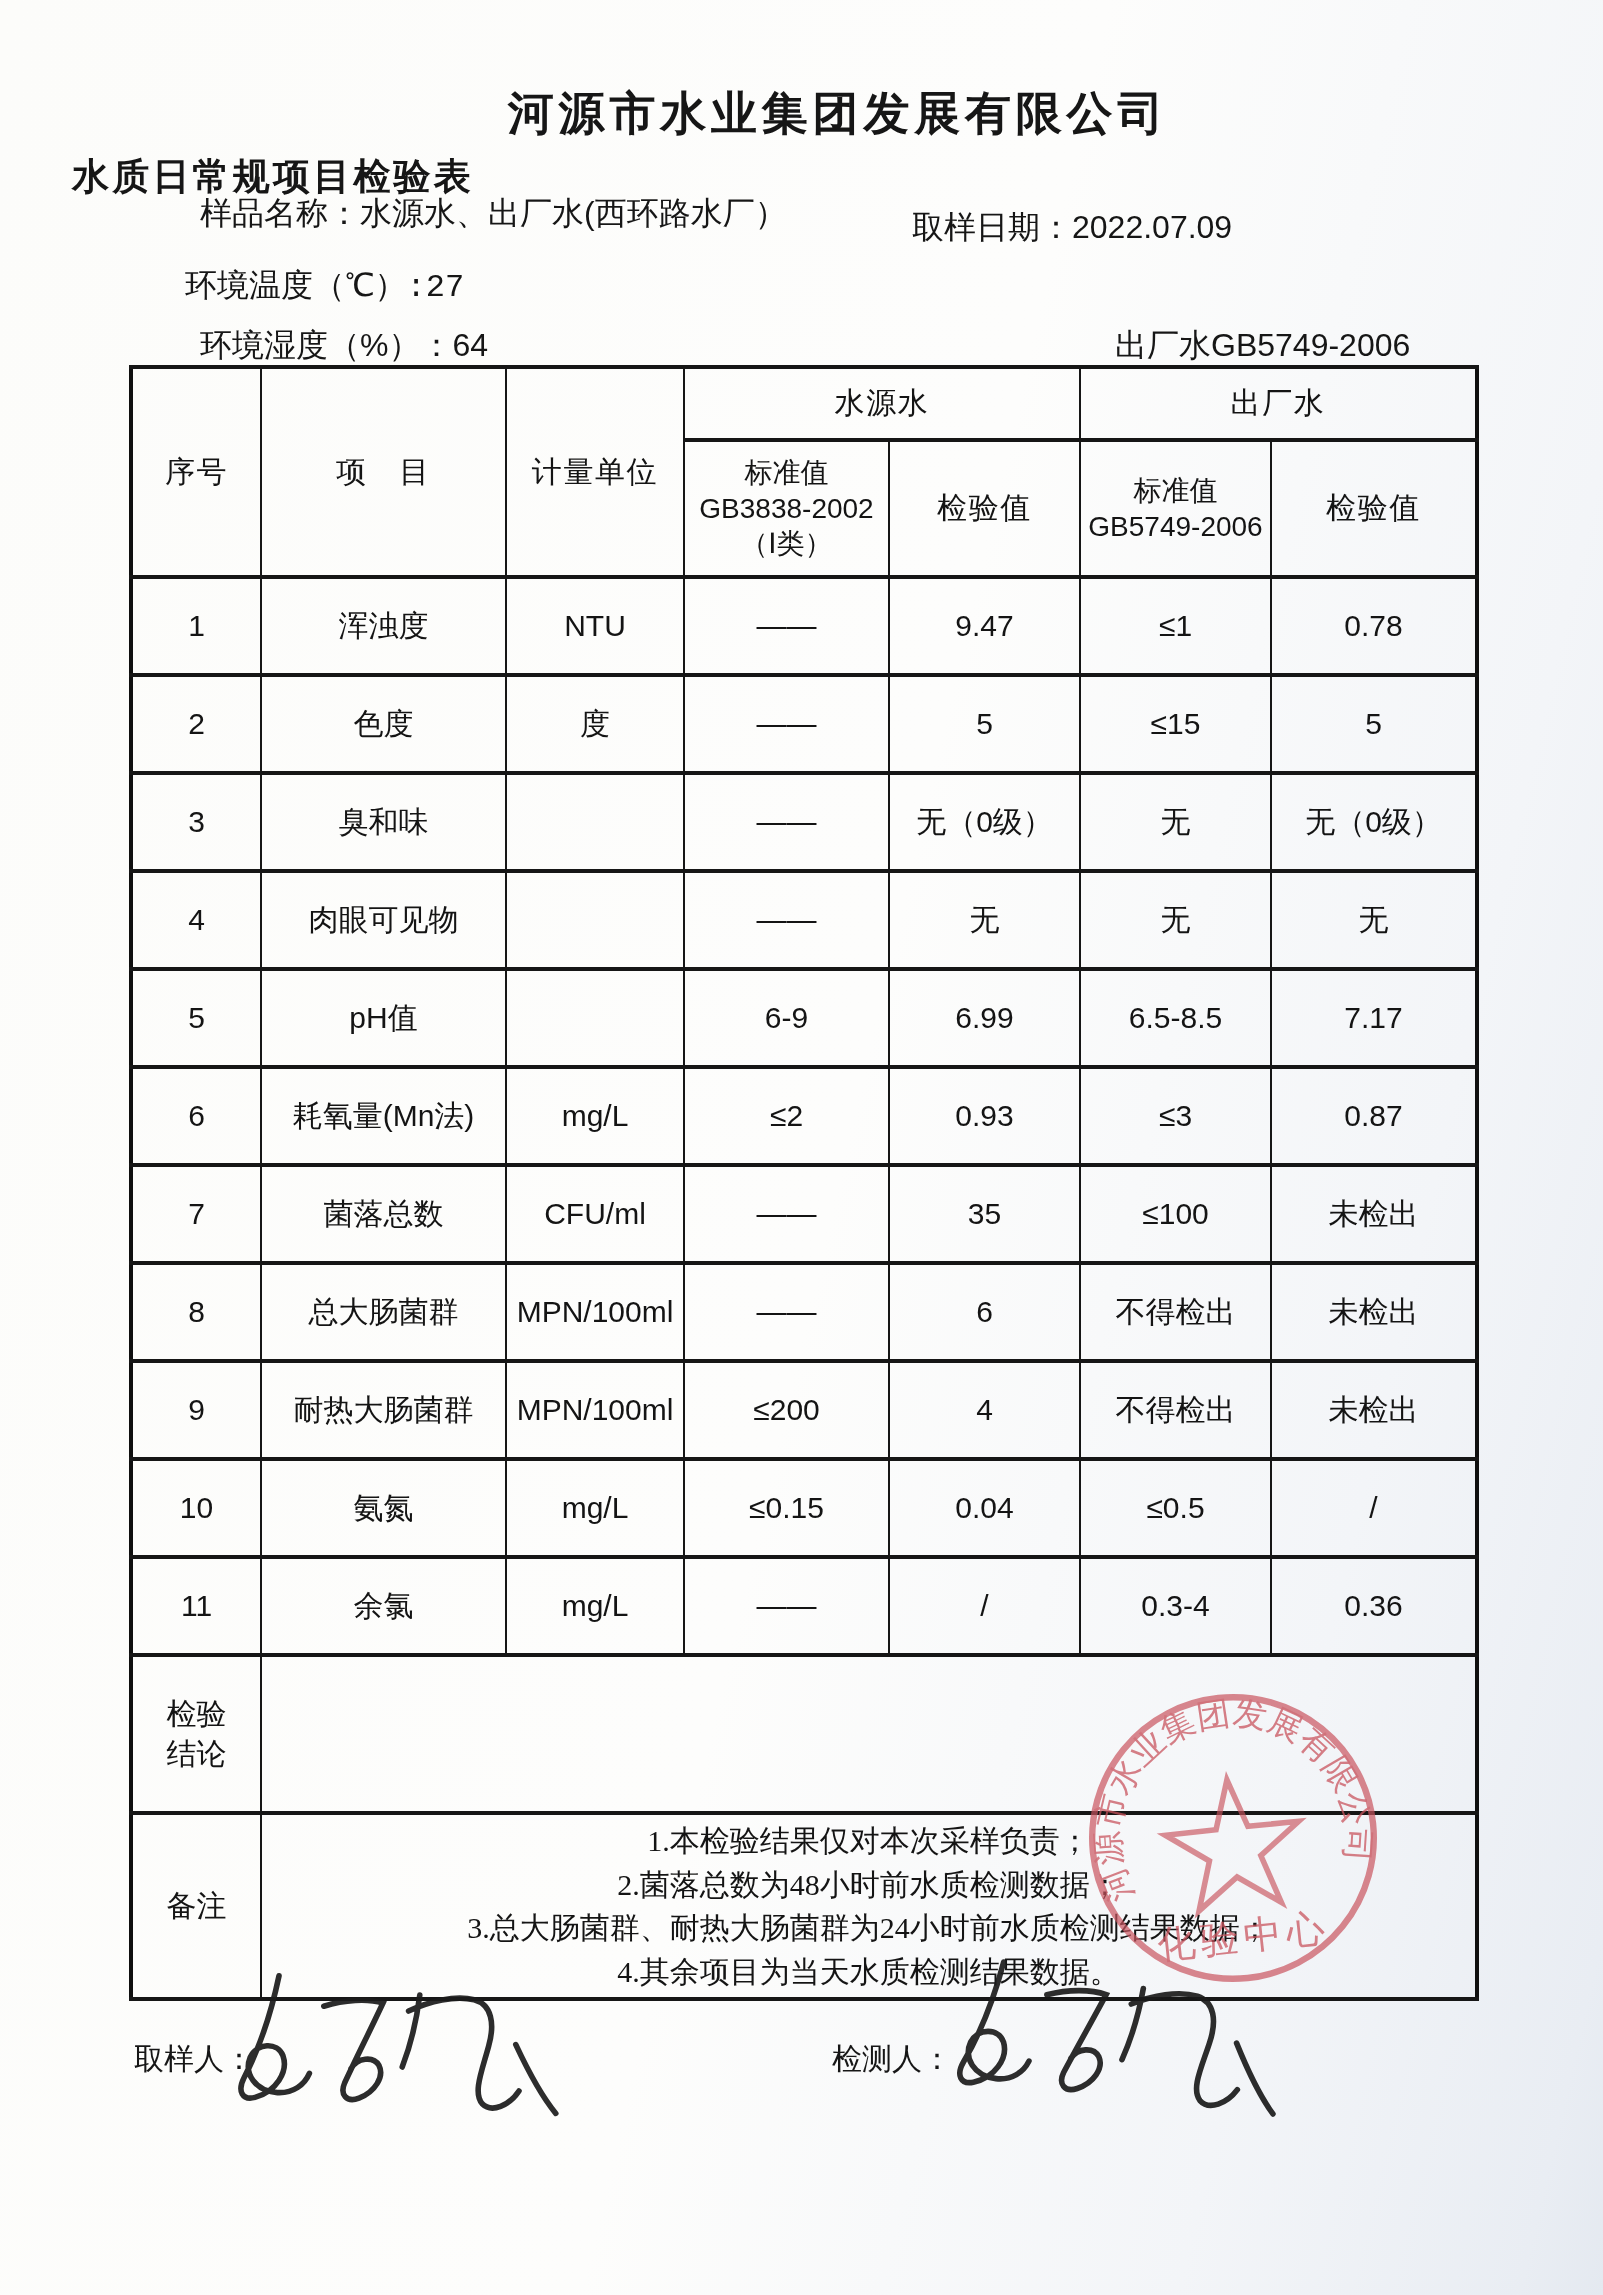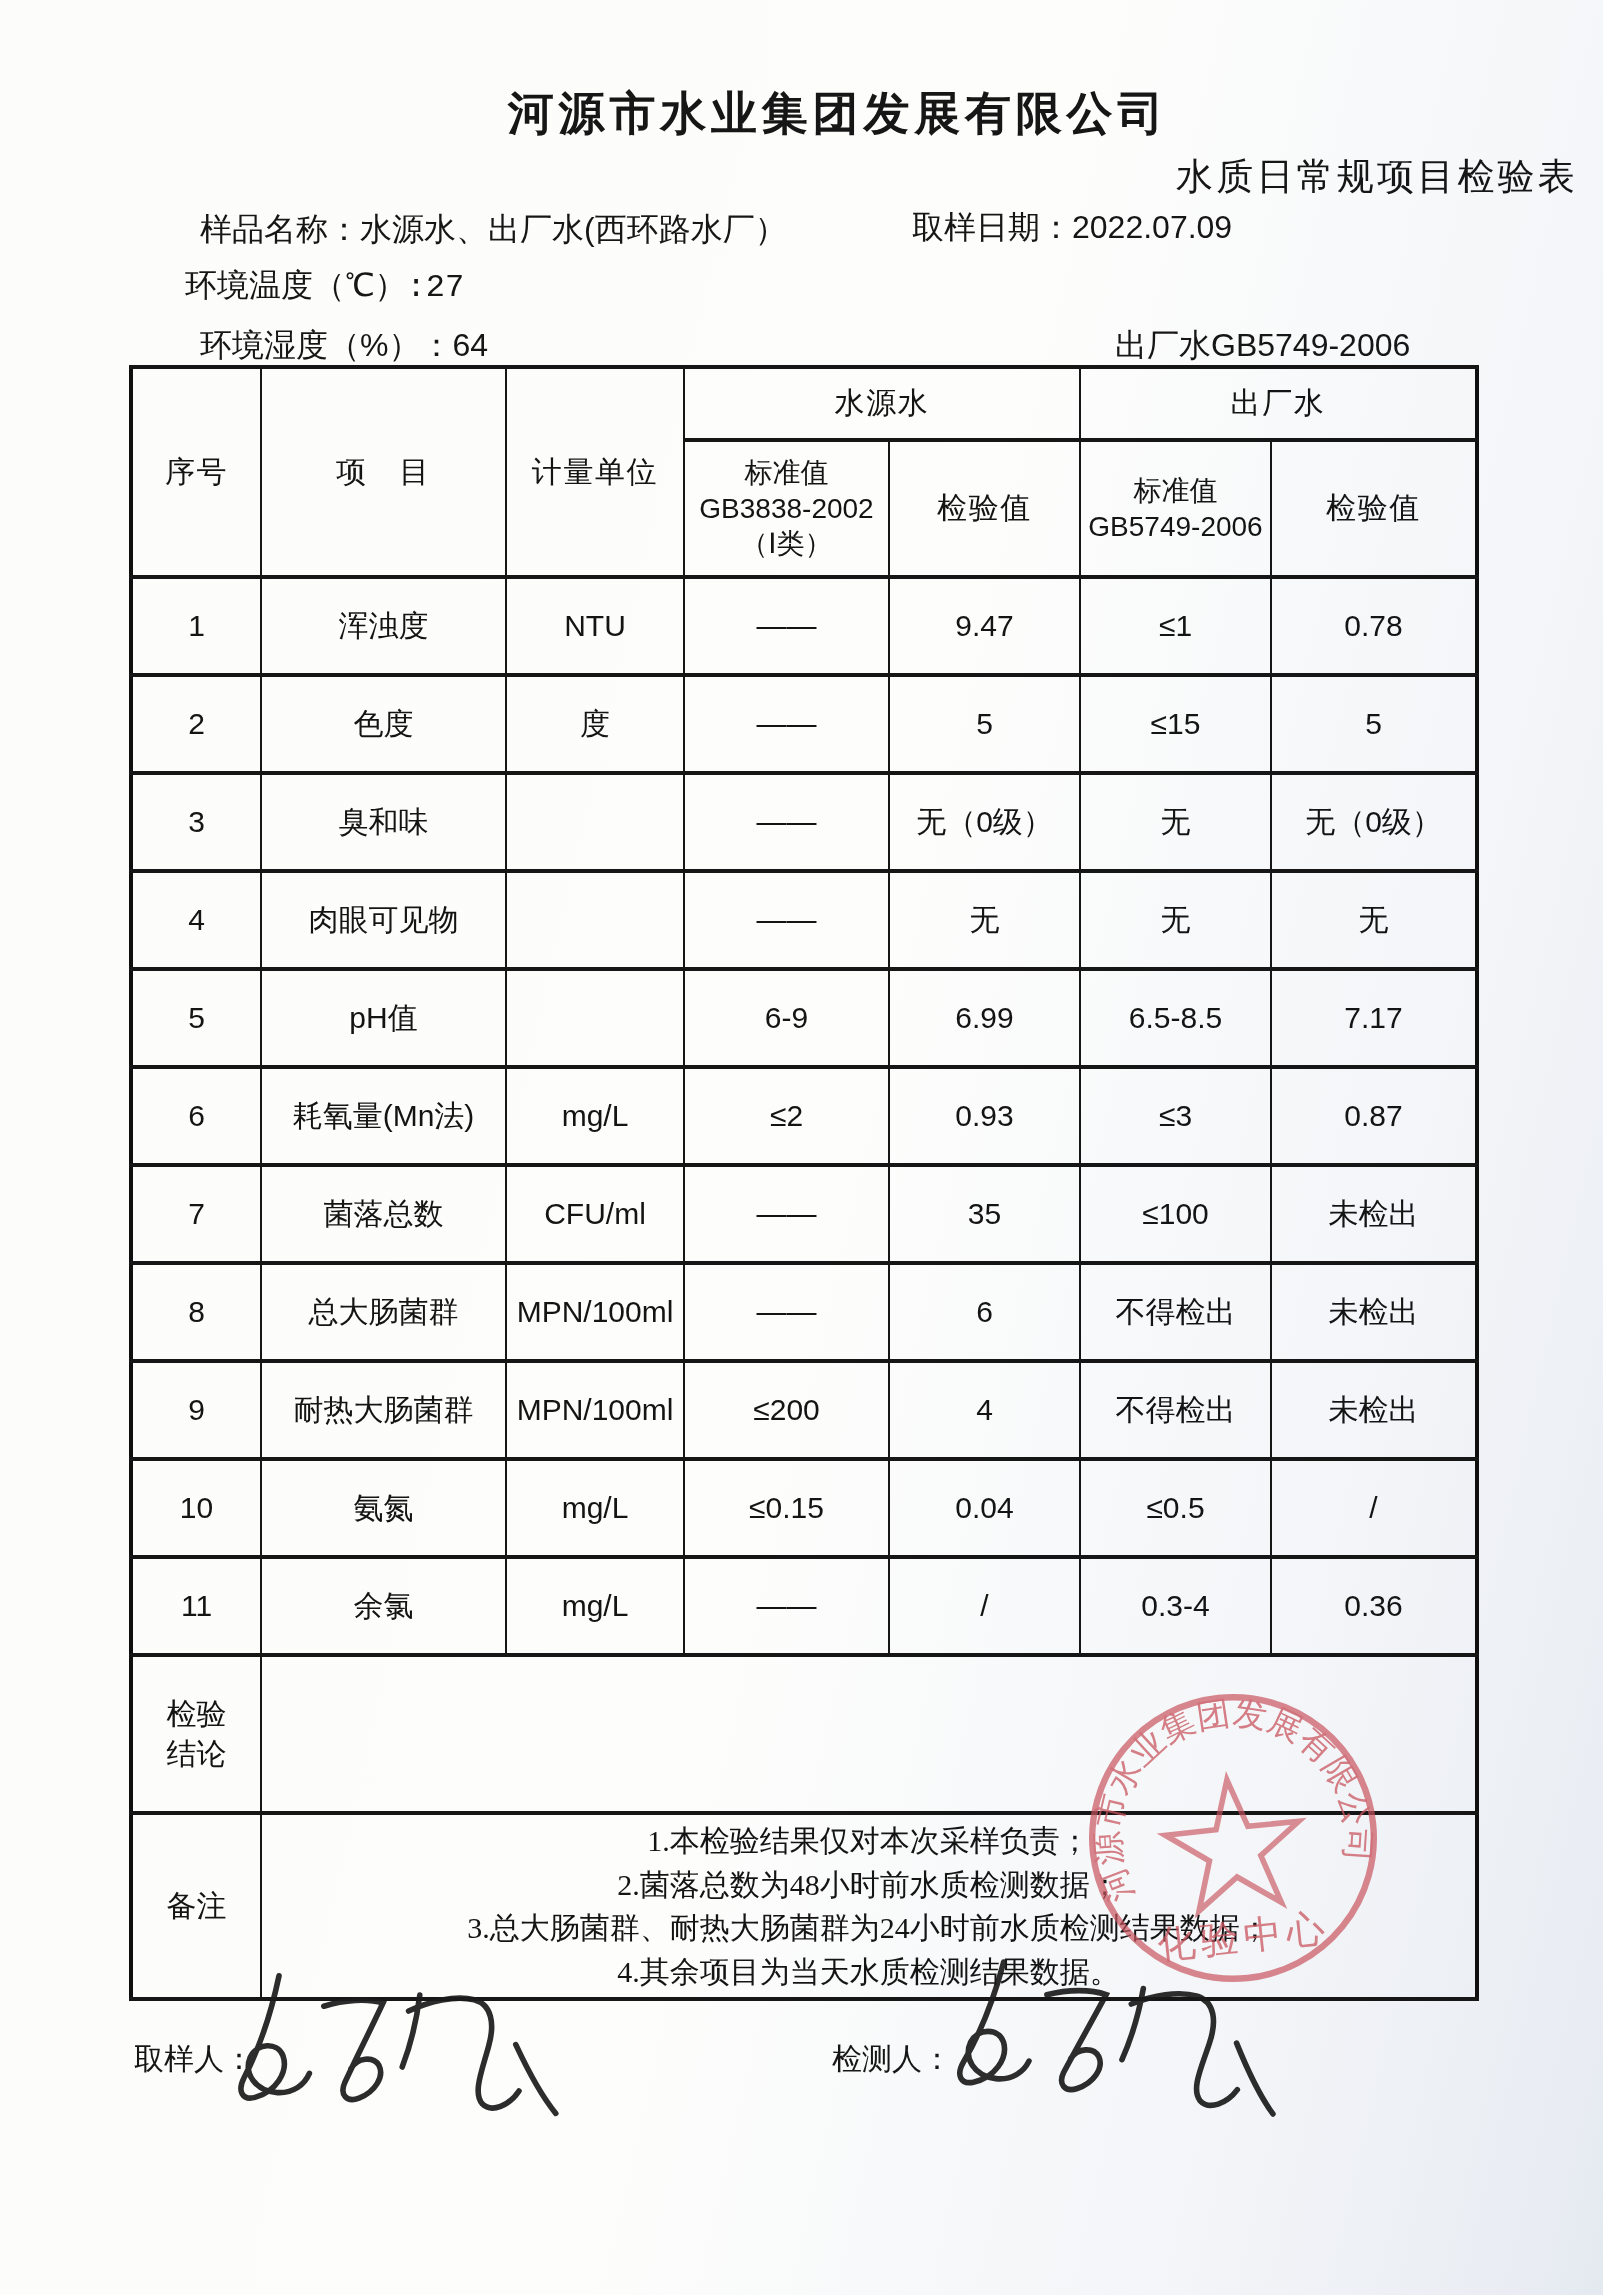--- a/index.html
+++ b/index.html
@@ -13,25 +13,25 @@
     color:#161616;
     overflow:hidden;
   }
   .company-title{
     position:absolute;left:0;top:83px;width:1604px;
     text-align:center;text-indent:72px;
     font-size:46px;font-weight:bold;letter-spacing:4.8px;
   }
   .doc-title{
     position:absolute;left:0;top:152px;width:1578px;
-    text-align:right;text-indent:72px;
-    font-size:37px;font-weight:400;letter-spacing:3.2px;
+    text-align:left;text-indent:72px;
+    font-size:37px;font-weight:700;letter-spacing:3.2px;
   }
   .info{position:absolute;font-size:32px;white-space:nowrap;}
-  .i-sample{left:200px;top:208px;text-align:center;}
+  .i-sample{left:200px;top:192px;text-align:center;}
   .i-date{left:912px;top:206px;text-align:right;}
   .i-temp{left:185px;top:264px;font-family:Liberation Mono, monospace;}
   .i-std1{left:916px;top:264px;}
   .i-hum{left:200px;top:324px;}
   .i-std2{left:1115px;top:324px;}
 
   table.results{
     position:absolute;left:129px;top:365px;width:1346px;
     border-collapse:collapse;table-layout:fixed;
     border:4.8px solid #0f0f0f;

